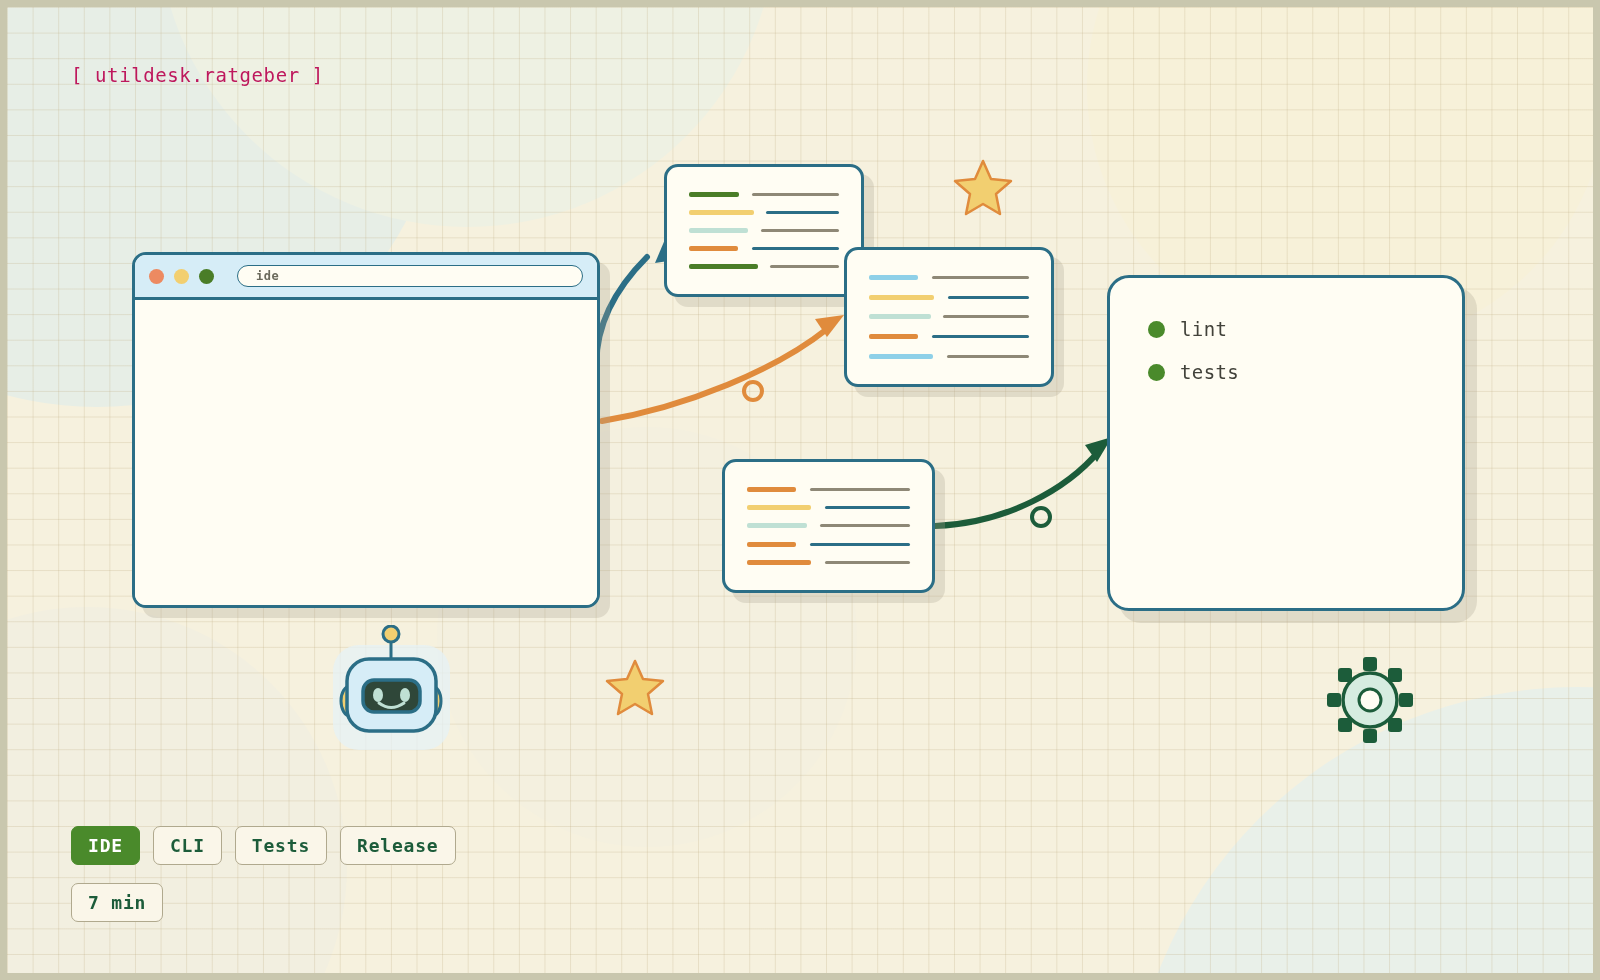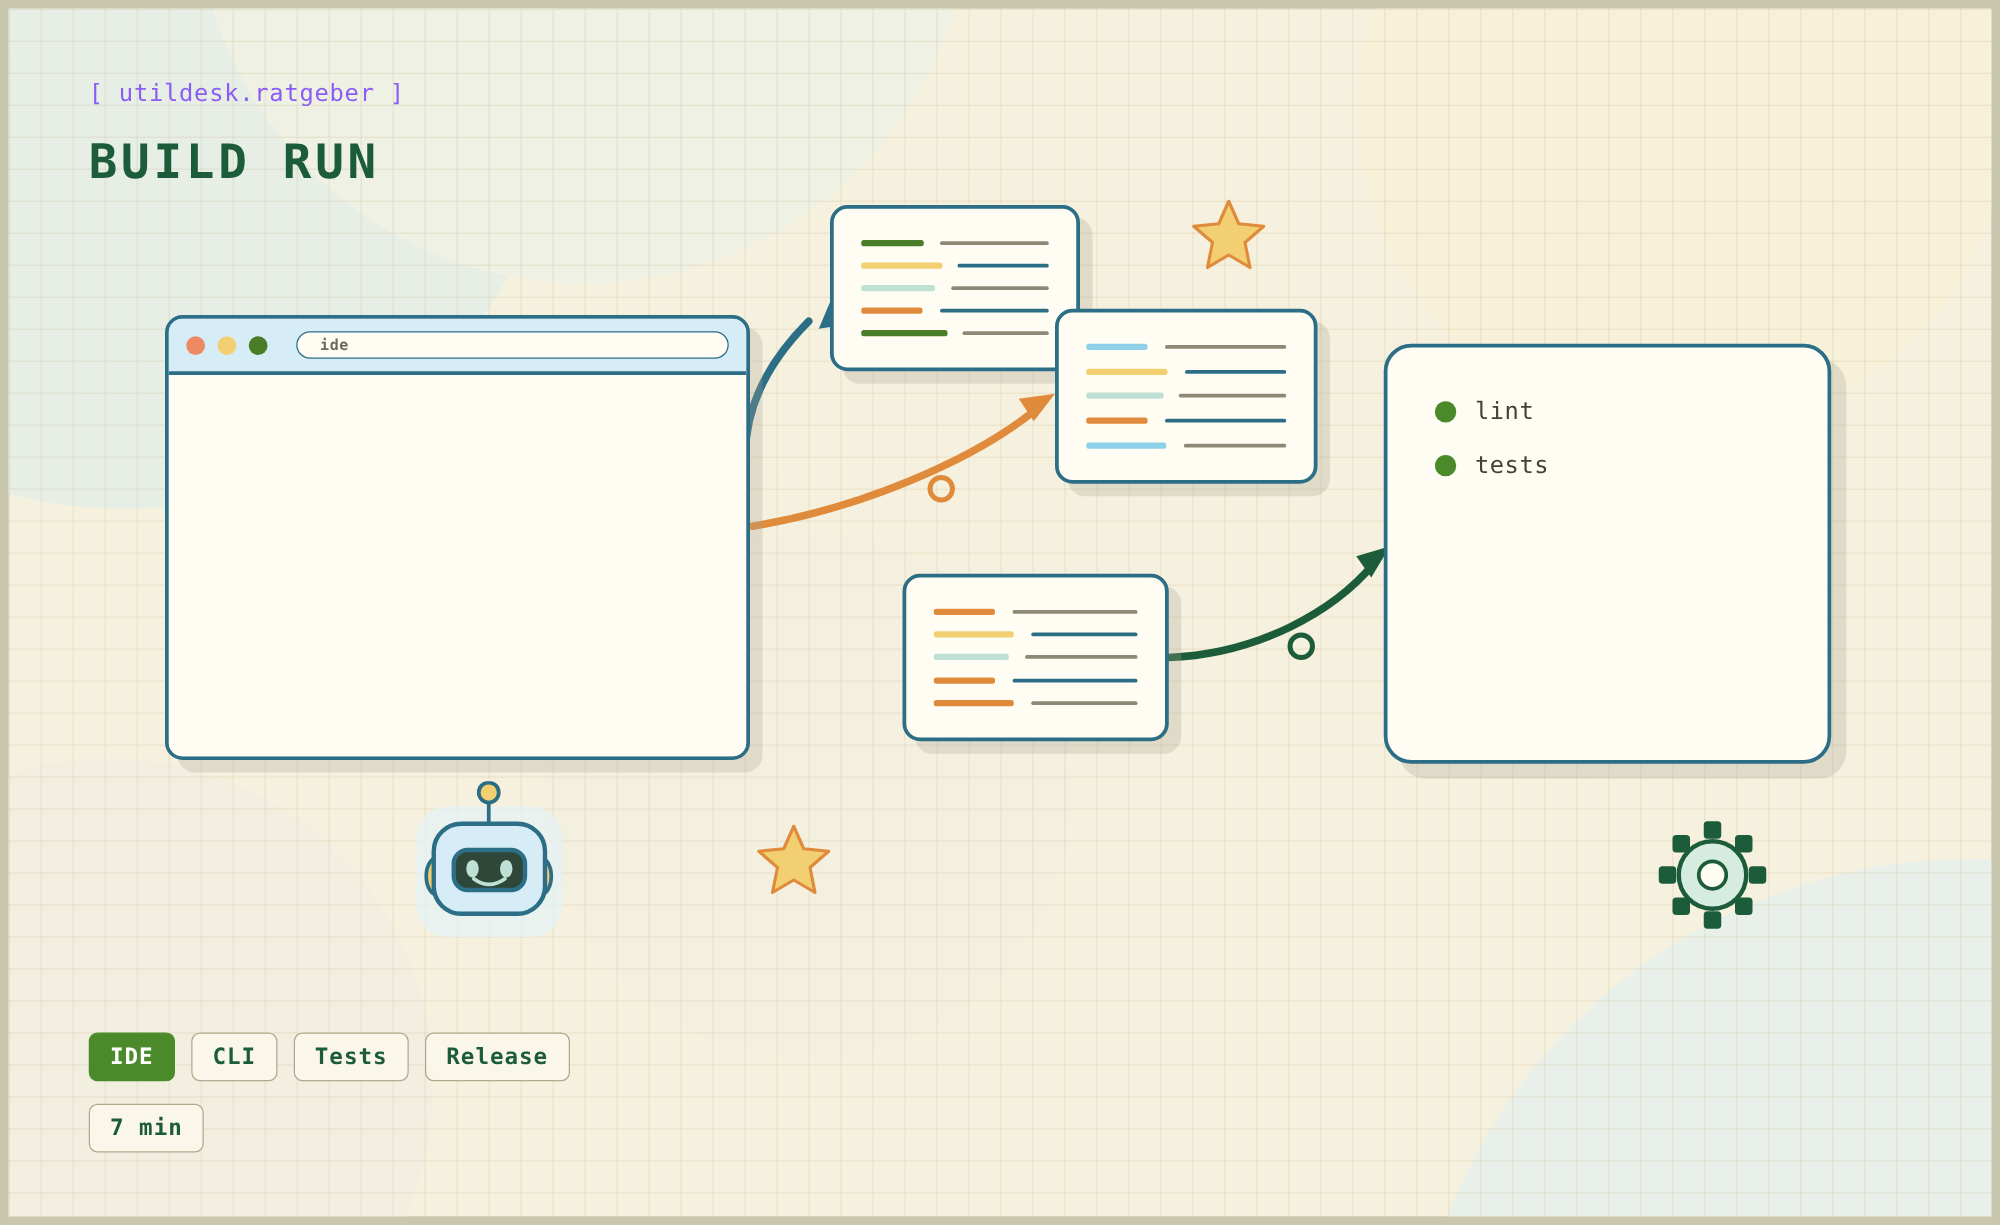--- a/index.html
+++ b/index.html
@@ -67,21 +67,21 @@
     background-size: 25.6px 25.6px;
     pointer-events: none;
   }
 
   
   .eyebrow {
     position: absolute;
     left: 64px; top: 57px;
     font-size: 19px;
     letter-spacing: 0.6px;
-    color: #8b5cf6;
+    color: #be185d;
   }
   .headline {
     position: absolute;
     left: 64px; top: 100px;
     font-size: 38px;
     font-weight: bold;
     letter-spacing: 3px;
     color: #1c5c3a;
   }
 
@@ -258,21 +258,20 @@
   <div class="bg-base"></div>
   <div class="blob blob-tl"></div>
   <div class="blob blob-tl2"></div>
   <div class="blob blob-tr"></div>
   <div class="blob blob-br"></div>
   <div class="blob blob-bl"></div>
   <div class="blob blob-mid"></div>
   <div class="grid"></div>
 
   <div class="eyebrow">[ utildesk.ratgeber ]</div>
-  <div class="headline">BUILD RUN</div>
 
   <svg id="art" viewBox="0 0 1600 980">
 
     <g>
       <path d="M590,370 C586,330 600,290 640,250" fill="none" stroke="#2b6e86" stroke-width="6" stroke-linecap="round"></path>
       <path d="M659,230 L648,256 L668,253 Z" fill="#2b6e86"></path>
       <circle cx="671" cy="266" r="9" fill="none" stroke="#2b6e86" stroke-width="4"></circle>
     </g>
 
     <g>

